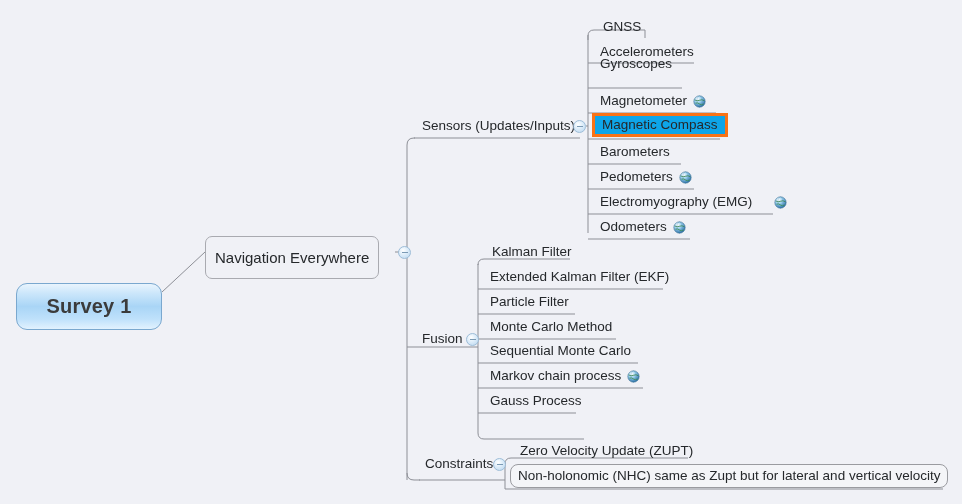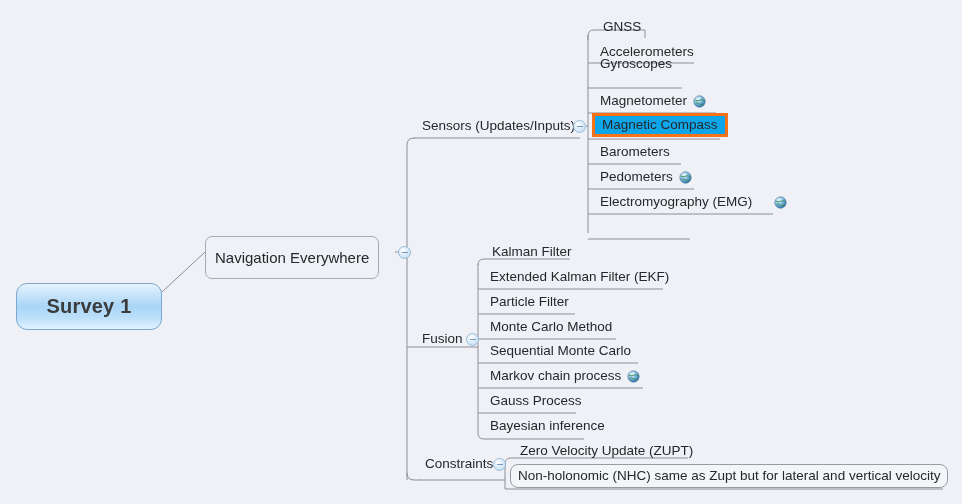--- a/index.html
+++ b/index.html
@@ -241,20 +241,31 @@
     <span class="globe-icon">
       <svg viewBox="0 0 16 16" width="13" height="13" xmlns="http://www.w3.org/2000/svg">
         <circle cx="8" cy="8" r="7" fill="url(#gl1)" stroke="#3b6f93" stroke-width="0.7"></circle>
         <path d="M2 6 q3 2 6 0.5 q3 -1.5 6 0.5" fill="none" stroke="#2f7a3a" stroke-width="1.1" opacity="0.85"></path>
         <path d="M3 10 q3 -1 5 1 q2 2 5 0" fill="none" stroke="#3d8f45" stroke-width="1.2" opacity="0.85"></path>
         <ellipse cx="8" cy="8" rx="3.2" ry="7" fill="none" stroke="#4a86ad" stroke-width="0.5" opacity="0.6"></ellipse>
       </svg>
     </span>
   </div>
 
+  <div class="node" style="left:593px; top:215px;">
+    <span class="label">Odometers</span>
+    <span class="globe-icon">
+      <svg viewBox="0 0 16 16" width="13" height="13" xmlns="http://www.w3.org/2000/svg">
+        <circle cx="8" cy="8" r="7" fill="url(#gl1)" stroke="#3b6f93" stroke-width="0.7"></circle>
+        <path d="M2 6 q3 2 6 0.5 q3 -1.5 6 0.5" fill="none" stroke="#2f7a3a" stroke-width="1.1" opacity="0.85"></path>
+        <path d="M3 10 q3 -1 5 1 q2 2 5 0" fill="none" stroke="#3d8f45" stroke-width="1.2" opacity="0.85"></path>
+        <ellipse cx="8" cy="8" rx="3.2" ry="7" fill="none" stroke="#4a86ad" stroke-width="0.5" opacity="0.6"></ellipse>
+      </svg>
+    </span>
+  </div>
 
   <div class="node" style="left:415px; top:327px;">
     <span class="label">Fusion</span>
   </div>
   <div class="collapse-toggle" style="left:466px; top:333px;"></div>
 
   <div class="node" style="left:485px; top:240px;">
     <span class="label">Kalman Filter</span>
   </div>
 
@@ -283,23 +294,20 @@
         <path d="M3 10 q3 -1 5 1 q2 2 5 0" fill="none" stroke="#3d8f45" stroke-width="1.2" opacity="0.85"></path>
         <ellipse cx="8" cy="8" rx="3.2" ry="7" fill="none" stroke="#4a86ad" stroke-width="0.5" opacity="0.6"></ellipse>
       </svg>
     </span>
   </div>
 
   <div class="node" style="left:483px; top:389px;">
     <span class="label">Gauss Process</span>
   </div>
 
-  <div class="node" style="left:483px; top:414px;">
-    <span class="label">Bayesian inference</span>
-  </div>
 
   <div class="node" style="left:418px; top:452px;">
     <span class="label">Constraints</span>
   </div>
   <div class="collapse-toggle" style="left:493px; top:458px;"></div>
 
   <div class="node" style="left:513px; top:439px;">
     <span class="label">Zero Velocity Update (ZUPT)</span>
   </div>
 

